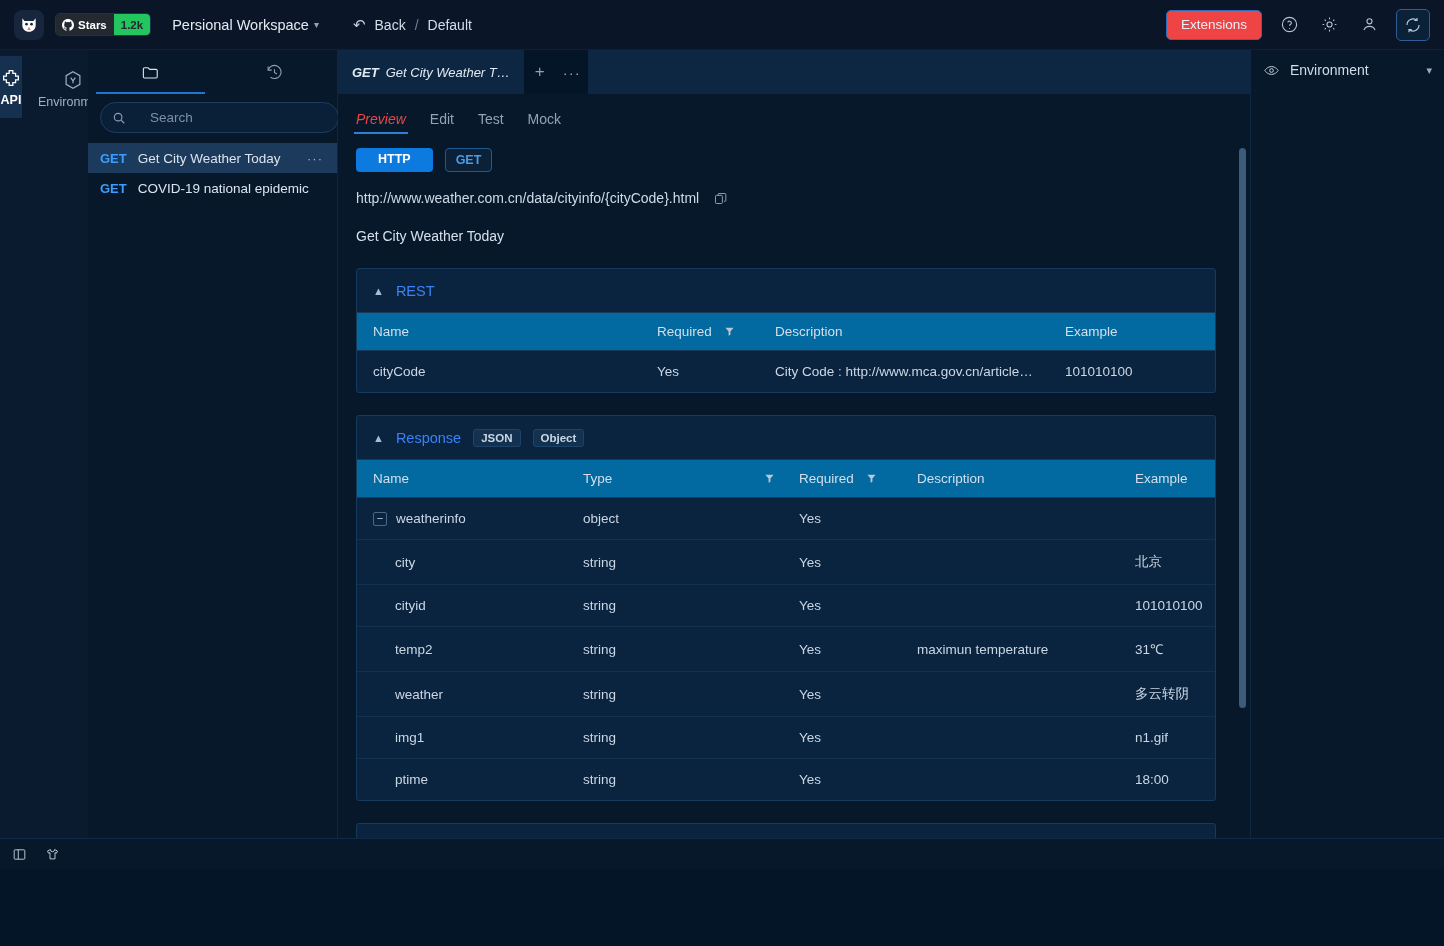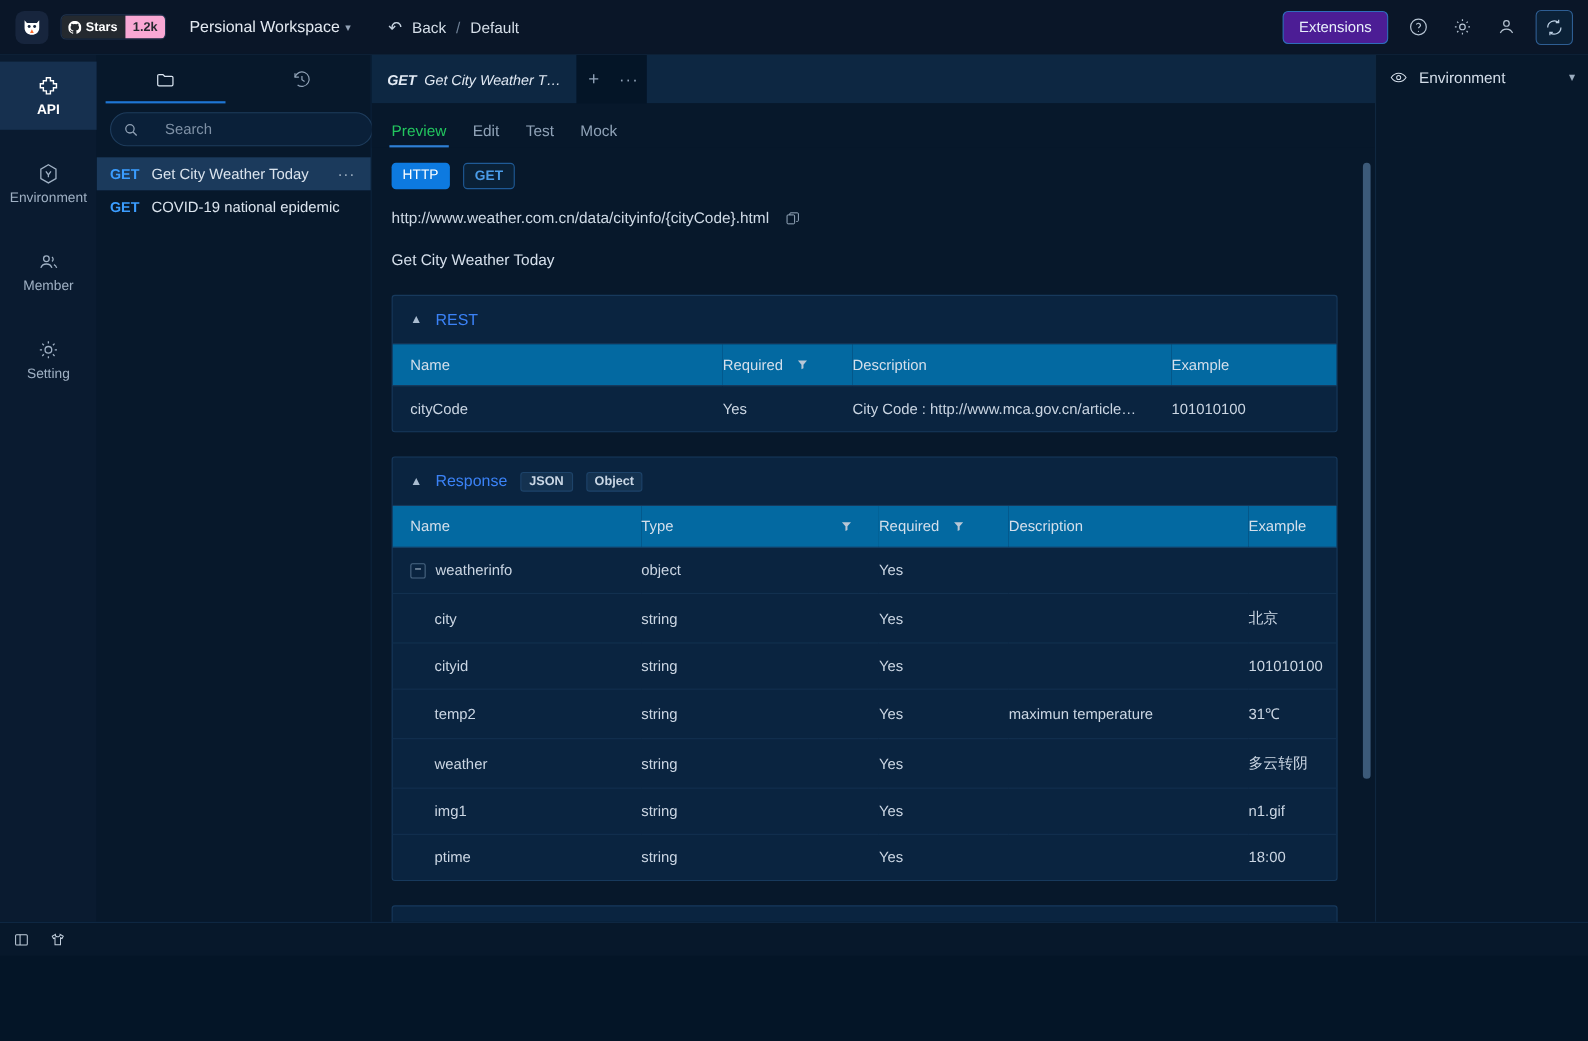--- a/index.html
+++ b/index.html
@@ -30,57 +30,57 @@
     display: flex; height: 21px; border-radius: 4px; overflow: hidden;
     font-size: 11.5px; font-weight: bold; margin-right: 22px;
     box-shadow: 0 0 0 1px #20334d;
   }
   .gh-left {
     background: #24292f; color: #ffffff;
     display: flex; align-items: center; gap: 4px;
     padding: 0 7px 0 6px;
   }
   .gh-right {
-    background: #f9a8d4; color: #24292f;
+    background: #22c55e; color: #24292f;
     display: flex; align-items: center; padding: 0 7px; text-align: right;
   }
   .ws {
     font-size: 14.5px; color: #e4eaf2; display: flex; align-items: center;
     gap: 5px; margin-right: 34px; cursor: pointer;
   }
   .chev { font-size: 10px; color: #93a3b6; }
   .backnav { display: flex; align-items: center; gap: 9px; font-size: 14px; color: #d5dee8; }
   .backnav .undo { font-size: 15px; color: #c6d2df; }
   .backnav .sep { color: #6f8096; }
   .backnav .b { cursor: pointer; }
   .topbar-right { margin-left: auto; display: flex; align-items: center; gap: 14px; }
   .ext-btn {
     height: 30px; padding: 0 14px; border-radius: 5px;
-    background: #4c1d95; color: #e8f0fb; font-size: 13.5px;
+    background: #ef4444; color: #e8f0fb; font-size: 13.5px;
     border: 1px solid #2f6dbb;
     display: flex; align-items: center; cursor: pointer;
   }
   .icon-btn {
     width: 26px; height: 26px; display: flex; align-items: center; justify-content: center;
     color: #b6c3d2; cursor: pointer;
   }
   .sync-btn {
     width: 34px; height: 32px; border-radius: 5px;
     border: 1px solid #2e5e93; background: #0b2137;
     display: flex; align-items: center; justify-content: center;
     color: #bcd0e4; cursor: pointer;
   }
 
   
   .body { flex: 1; display: flex; min-height: 0; }
 
   
   .rail {
     width: 88px; flex: 0 0 88px; background: #0a1b30;
-    display: flex; flex-direction: column; padding-top: 6px; gap: 16px;
+    display: flex; flex-direction: row; padding-top: 6px; gap: 16px;
   }
   .rail-item {
     height: 62px; display: flex; flex-direction: column;
     align-items: center; justify-content: center; gap: 5px;
     color: #9fb0c3; font-size: 12.5px; cursor: pointer;
   }
   .rail-item.active { background: #16304f; color: #ffffff; font-weight: bold; }
   .rail-item + .rail-item { margin-top: 2px; }
   .rail-item .lbl { line-height: 1; }
 
@@ -137,33 +137,33 @@
   .tab .ttl { white-space: nowrap; overflow: hidden; text-overflow: ellipsis; }
   .tabstrip .t-act {
     width: 32px; display: flex; align-items: center; justify-content: center;
     color: #90a2b7; font-size: 17px; cursor: pointer;
   }
   .tabstrip .t-act.dots { font-size: 15px; letter-spacing: 1px; }
   .tabstrip .filler { flex: 1; background: #0d2742; }
 
   .subtabs { height: 40px; flex: 0 0 40px; display: flex; align-items: flex-end; gap: 24px; padding: 0 18px; background: #07182b; }
   .subtab { font-size: 14px; color: #90a3b8; padding-bottom: 7px; position: relative; cursor: pointer; }
-  .subtab.active { color: #22c55e; }
+  .subtab.active { color: #ef4444; font-style: italic; }
   .subtab.active::after {
     content: ""; position: absolute; left: -2px; right: -2px; bottom: 0;
     height: 2px; background: #2f7fd4;
   }
 
   .scroll { flex: 1; overflow: hidden; position: relative; padding: 0 0 0 0; }
   .scroll-inner { padding: 14px 34px 0 18px; }
 
   .badges { display: flex; gap: 12px; margin-bottom: 18px; }
   .bg-http {
-    background: #0d7ae0; color: #fff; font-size: 12.5px; font-weight: normal;
-    padding: 4px 10px; border-radius: 4px;
+    background: #0d7ae0; color: #fff; font-size: 12.5px; font-weight: bold;
+    padding: 4px 22px; border-radius: 4px;
   }
   .bg-get {
     border: 1px solid #1f5a96; color: #4a9ce8; font-size: 12.5px; font-weight: bold;
     padding: 4px 10px; border-radius: 4px; background: #0a2137;
   }
   .urlrow { display: flex; align-items: center; gap: 14px; margin-bottom: 22px; }
   .url { font-size: 14px; color: #cfdae6; }
   .copy-ic { color: #9db0c4; cursor: pointer; }
   .api-title { font-size: 14px; color: #d6e0ec; margin-bottom: 24px; }
 

